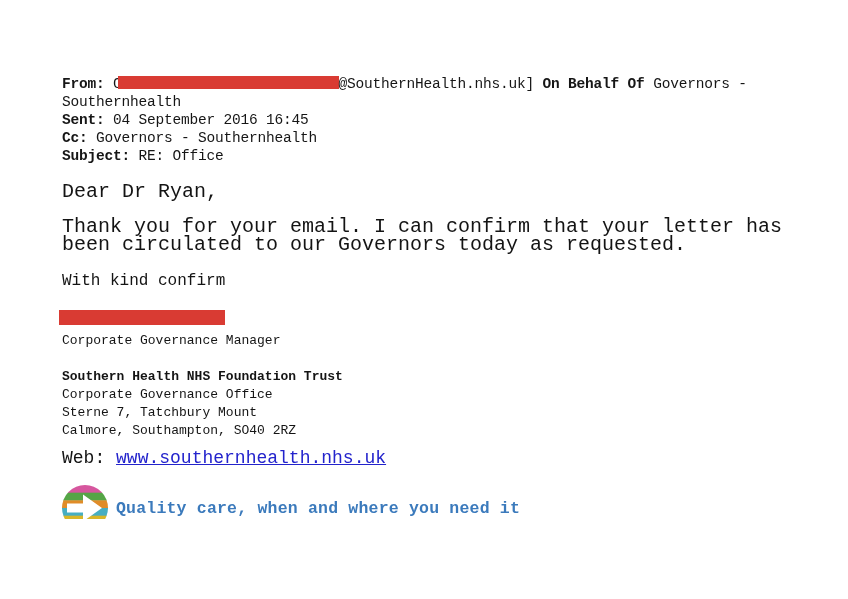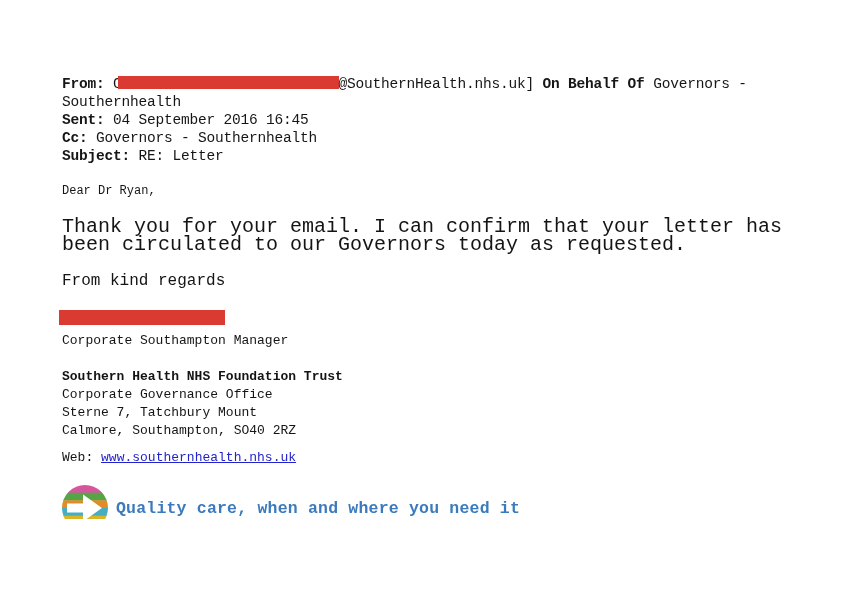--- a/index.html
+++ b/index.html
@@ -33,28 +33,28 @@
     margin-left: -4px;
   }
   .redact-sig {
     display: block;
     width: 166px;
     height: 15px;
     margin-top: 19px;
     margin-left: -3px;
   }
   
-  .salutation { margin-top: 17px; font-size: 12px; line-height: 19px; }
+  .salutation { margin-top: 17px; font-size: 20px; line-height: 19px; }
   .para { margin-top: 17px; font-size: 20px; line-height: 18px; max-width: 734px; }
   .closing { margin-top: 18px; font-size: 16px; line-height: 19px; }
   
   .sig-title { margin-top: 8px; font-size: 13px; line-height: 16px; }
   .sig-block { margin-top: 19px; font-size: 13px; line-height: 18px; }
   .sig-block .org { font-weight: bold; }
-  .web-line { margin-top: 10px; font-size: 13px; line-height: 16px; }
+  .web-line { margin-top: 10px; font-size: 18px; line-height: 16px; }
   .web-line a {
     color: var(--link-blue, #2323cc);
     text-decoration: underline;
     cursor: pointer;
   }
   
   .footer-brand {
     margin-top: 19px;
     display: flex;
     align-items: center;
@@ -70,32 +70,32 @@
 </style>
 </head>
 <body>
 
 <div class="page">
 
   <div class="hdr">
     <div><span class="lbl">From:</span> <span>C</span><span class="redact redact-from"></span><span>@SouthernHealth.nhs.uk]</span> <span class="lbl">On Behalf Of</span> <span>Governors - Southernhealth</span></div>
     <div><span class="lbl">Sent:</span> <span>04 September 2016 16:45</span></div>
     <div><span class="lbl">Cc:</span> <span>Governors - Southernhealth</span></div>
-    <div><span class="lbl">Subject:</span> <span>RE: Letter</span></div>
+    <div><span class="lbl">Subject:</span> <span>RE: Office</span></div>
   </div>
 
   <div>
     <div class="salutation">Dear Dr Ryan,</div>
     <div class="para">Thank you for your email. I can confirm that your letter has been circulated to our Governors today as requested.</div>
-    <div class="closing">From kind regards</div>
+    <div class="closing">With kind confirm</div>
   </div>
 
   <div>
     <div class="redact redact-sig"></div>
-    <div class="sig-title">Corporate Southampton Manager</div>
+    <div class="sig-title">Corporate Governance Manager</div>
     <div class="sig-block">
       <div class="org">Southern Health NHS Foundation Trust</div>
       <div>Corporate Governance Office</div>
       <div>Sterne 7, Tatchbury Mount</div>
       <div>Calmore, Southampton, SO40 2RZ</div>
     </div>
     <div class="web-line"><span>Web:</span> <a>www.southernhealth.nhs.uk</a></div>
   </div>
 
   <div class="footer-brand">

